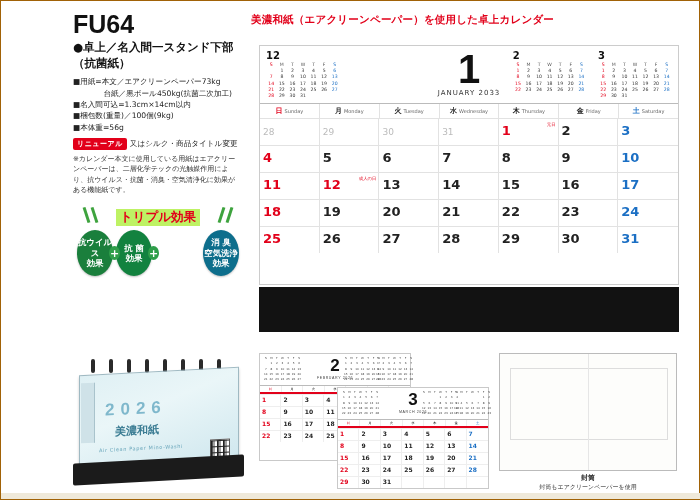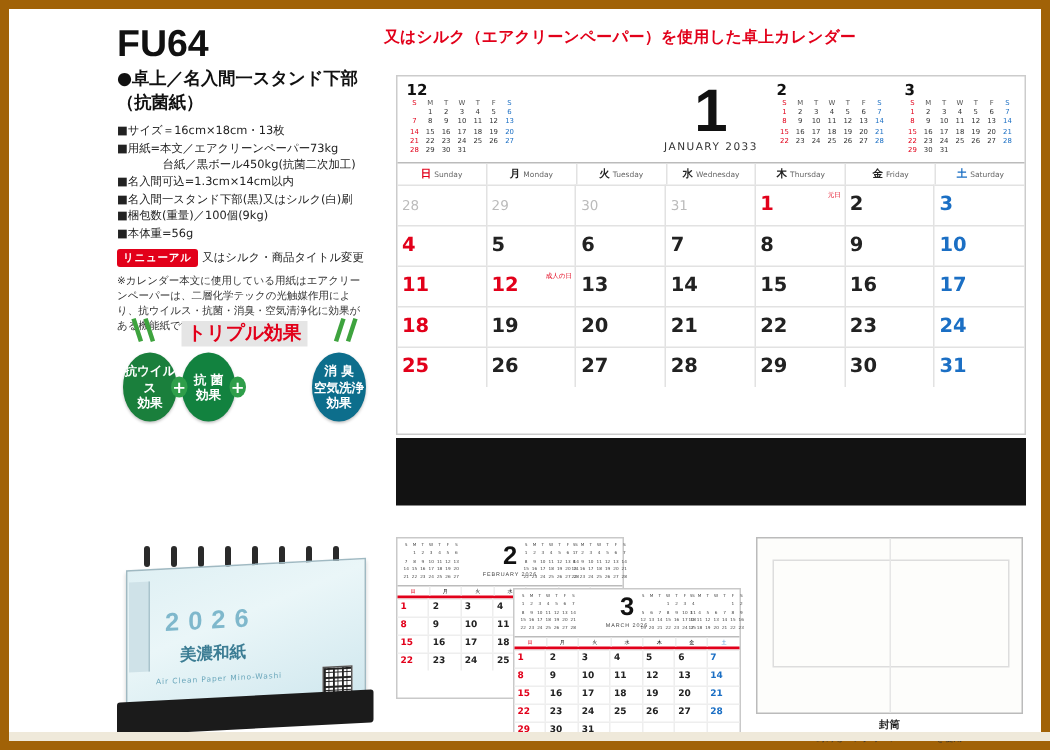--- a/index.html
+++ b/index.html
@@ -7,21 +7,21 @@
   body {
     width:700px; height:500px;
     font-family:"DejaVu Sans", sans-serif;
     background:#ffffff;
     position:relative;
     overflow:hidden;
   }
   .page {
     position:absolute; left:0; top:0; width:700px; height:500px;
     background:#ffffff;
-    border:6px solid #a16207;
+    border:1px solid #a16207;
   }
   
   .left-col { position:absolute; left:72px; top:10px; width:170px; }
   .prod-code {
     font-family:"Liberation Sans", sans-serif;
     font-weight:bold; font-size:25px; color:#111; letter-spacing:0px;
     line-height:1.05;
   }
   .prod-title {
     font-family:"DejaVu Sans", sans-serif;
@@ -43,21 +43,21 @@
   }
   
   .triple-wrap { position:absolute; left:76px; top:205px; width:162px; }
   .triple-banner {
     position:relative; text-align:center; height:20px;
   }
   .triple-banner .txt {
     display:inline-block;
     color:#e2001a; font-weight:bold; font-size:12.5px;
     font-family:"DejaVu Sans", sans-serif;
-    background:#e5e5e5; padding:0 4px;
+    background:#bef264; padding:0 4px;
   }
   .slash { position:absolute; top:1px; width:3px; height:16px; background:#3ea33e; }
   .slash.l1 { left:8px; transform:rotate(-18deg); }
   .slash.l2 { left:16px; transform:rotate(-18deg); }
   .slash.r1 { right:8px; transform:rotate(18deg); }
   .slash.r2 { right:16px; transform:rotate(18deg); }
   .bubbles { display:flex; align-items:center; justify-content:center; margin-top:4px; }
   .bubble {
     width:46px; height:46px; border-radius:50%;
     color:#fff; font-size:8.4px; font-weight:bold; line-height:1.25;
@@ -235,25 +235,23 @@
 </style>
 </head>
 <body>
 
 <div class="page">
 
   <div class="left-col">
     <div class="prod-code">FU64</div>
     <div class="prod-title">●卓上／名入間一スタンド下部（抗菌紙）</div>
     <div class="spec-list">
-      <div>■サイズ＝16cm×18cm・13枚</div>
       <div>■用紙=本文／エアクリーンペーパー73kg</div>
       <div>　　　　台紙／黒ボール450kg(抗菌二次加工)</div>
       <div>■名入間可込=1.3cm×14cm以内</div>
-      <div>■名入間一スタンド下部(黒)又はシルク(白)刷</div>
       <div>■梱包数(重量)／100個(9kg)</div>
       <div>■本体重=56g</div>
     </div>
     <div class="renew-row">
       <span class="renew-badge">リニューアル</span>
       <span class="renew-text">又はシルク・商品タイトル変更</span>
     </div>
     <div class="note">※カレンダー本文に使用している用紙はエアクリーンペーパーは、二層化学テックの光触媒作用により、抗ウイルス・抗菌・消臭・空気清浄化に効果がある機能紙です。</div>
   </div>
 
@@ -277,21 +275,21 @@
       </div>
       <div class="plus">+</div>
       <div class="bubble b3">
         <span>消 臭</span>
         <span>空気洗浄</span>
         <span>効果</span>
       </div>
     </div>
   </div>
 
-  <div class="top-caption">又はシルク（エアクリーンペーパー）を使用した卓上カレンダー</div>
+  <div class="top-caption">美濃和紙（エアクリーンペーパー）を使用した卓上カレンダー</div>
 
   <div class="rings">
     <span class="ring" style="left:50px"><span class="head"></span><span class="stem"></span></span>
     <span class="ring" style="left:70px"><span class="head"></span><span class="stem"></span></span>
     <span class="ring" style="left:90px"><span class="head"></span><span class="stem"></span></span>
     <span class="ring" style="left:110px"><span class="head"></span><span class="stem"></span></span>
     <span class="ring" style="left:130px"><span class="head"></span><span class="stem"></span></span>
     <span class="ring" style="left:150px"><span class="head"></span><span class="stem"></span></span>
     <span class="ring" style="left:250px"><span class="head"></span><span class="stem"></span></span>
     <span class="ring" style="left:270px"><span class="head"></span><span class="stem"></span></span>

